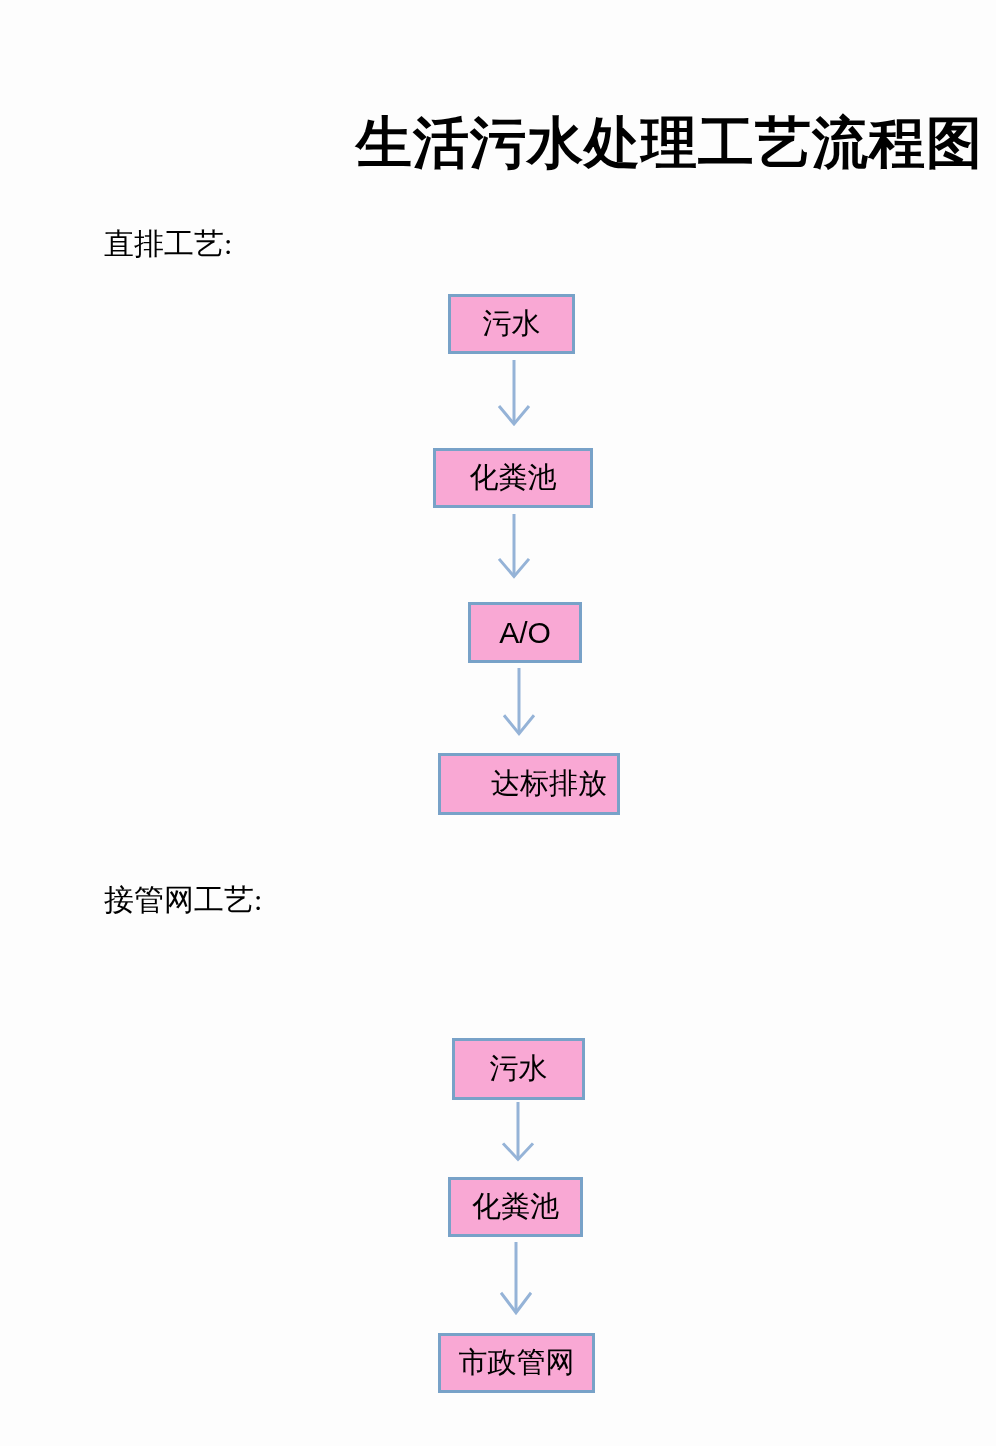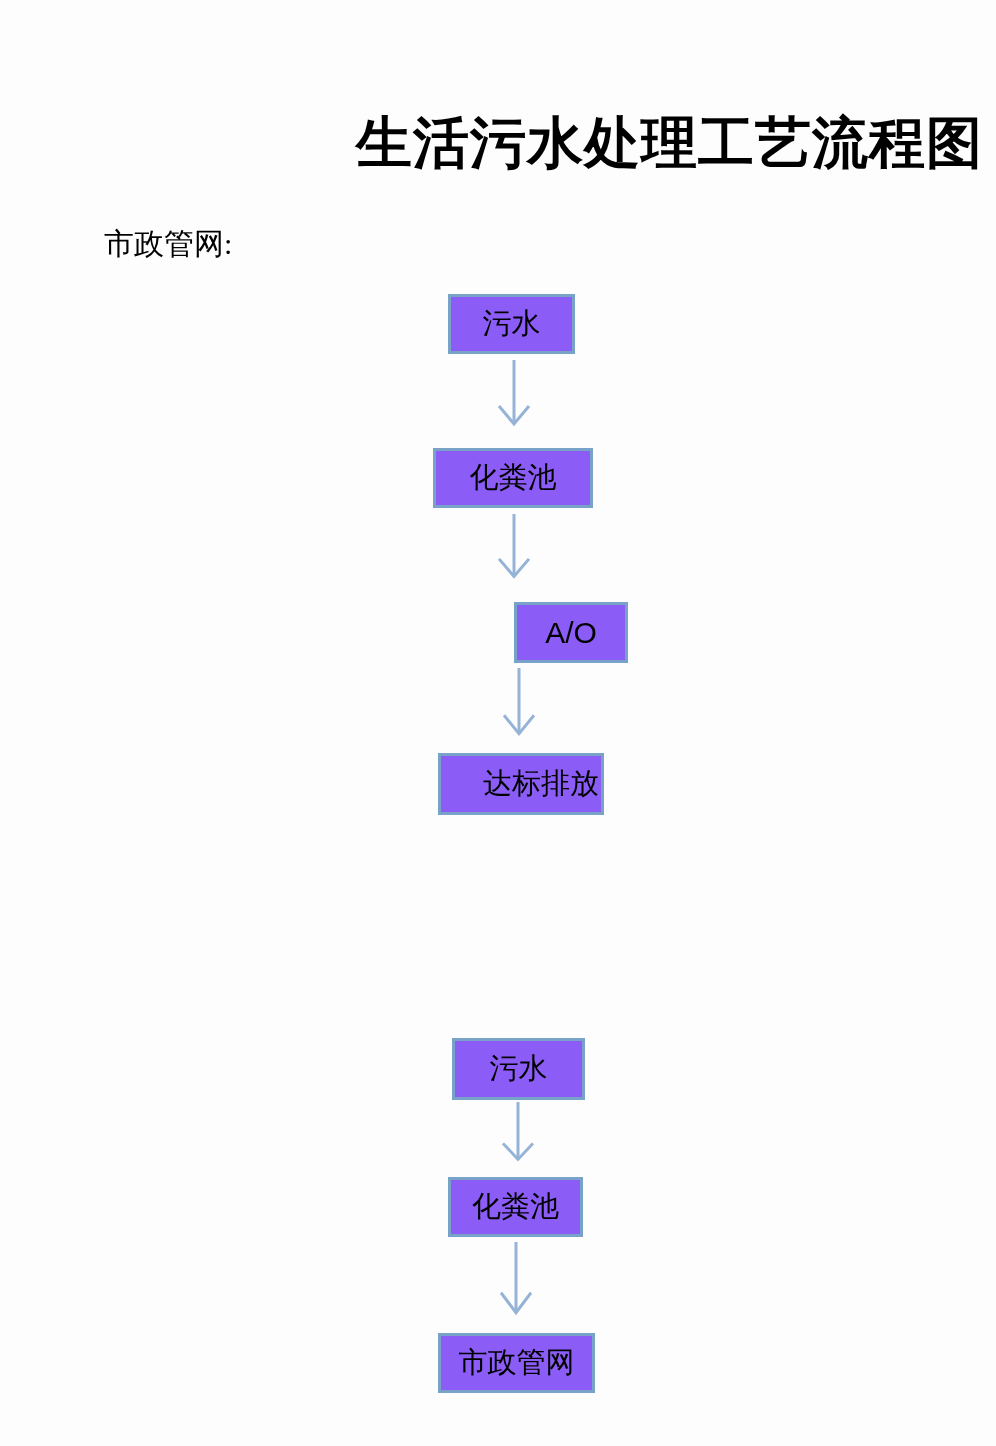--- a/index.html
+++ b/index.html
@@ -37,33 +37,33 @@
     position: absolute;
     font-size: 30px;
     font-family: "Liberation Serif", serif;
     white-space: nowrap;
   }
   .label-1 { left: 104px; top: 224px; }
   .label-2 { left: 104px; top: 880px; }
   .flow-node {
     position: absolute;
     border: 3px solid var(--box-border);
-    background: #8b5cf6;
+    background: #f9a8d4;
     display: flex;
     align-items: center;
     justify-content: center;
     font-size: 29px;
     font-family: "Liberation Serif", serif;
     white-space: nowrap;
   }
-  .node-ao { font-family: "Liberation Sans", sans-serif; font-size: 30px; margin-left: 46px; }
+  .node-ao { font-family: "Liberation Sans", sans-serif; font-size: 30px; }
   .b1 { left: 448px; top: 294px;  width: 127px; height: 60px; }
   .b2 { left: 433px; top: 448px;  width: 160px; height: 60px; }
   .b3 { left: 468px; top: 602px;  width: 114px; height: 61px; }
-  .b4 { left: 438px; top: 753px;  width: 166px; height: 62px; padding-left: 40px; }
+  .b4 { left: 438px; top: 753px;  width: 182px; height: 62px; padding-left: 40px; }
   .b5 { left: 452px; top: 1038px; width: 133px; height: 62px; }
   .b6 { left: 448px; top: 1177px; width: 135px; height: 60px; }
   .b7 { left: 438px; top: 1333px; width: 157px; height: 60px; }
   .down-arrow {
     position: absolute;
     width: 36px;
   }
   .down-arrow svg { display: block; width: 100%; height: 100%; }
   .down-arrow line, .down-arrow polyline {
     stroke: var(--arrow);
@@ -76,21 +76,21 @@
   .a4 { left: 500px; top: 1102px; height: 70px; }
   .a5 { left: 498px; top: 1242px; height: 86px; }
 </style>
 </head>
 <body>
 
 <div class="page">
 
   <div class="doc-title">生活污水处理工艺流程图</div>
 
-  <div class="section-label label-1">市政管网:</div>
+  <div class="section-label label-1">直排工艺:</div>
 
   <div class="flow-node b1">污水</div>
 
   <div class="down-arrow a1">
     <svg viewBox="0 0 36 78" preserveAspectRatio="none">
       <line x1="18" y1="0" x2="18" y2="64"></line>
       <polyline points="3,46 18,64 33,46"></polyline>
     </svg>
   </div>
 
@@ -107,20 +107,21 @@
 
   <div class="down-arrow a3">
     <svg viewBox="0 0 36 78" preserveAspectRatio="none">
       <line x1="18" y1="0" x2="18" y2="64"></line>
       <polyline points="3,46 18,64 33,46"></polyline>
     </svg>
   </div>
 
   <div class="flow-node b4">达标排放</div>
 
+  <div class="section-label label-2">接管网工艺:</div>
 
   <div class="flow-node b5">污水</div>
 
   <div class="down-arrow a4">
     <svg viewBox="0 0 36 78" preserveAspectRatio="none">
       <line x1="18" y1="0" x2="18" y2="64"></line>
       <polyline points="3,46 18,64 33,46"></polyline>
     </svg>
   </div>
 

